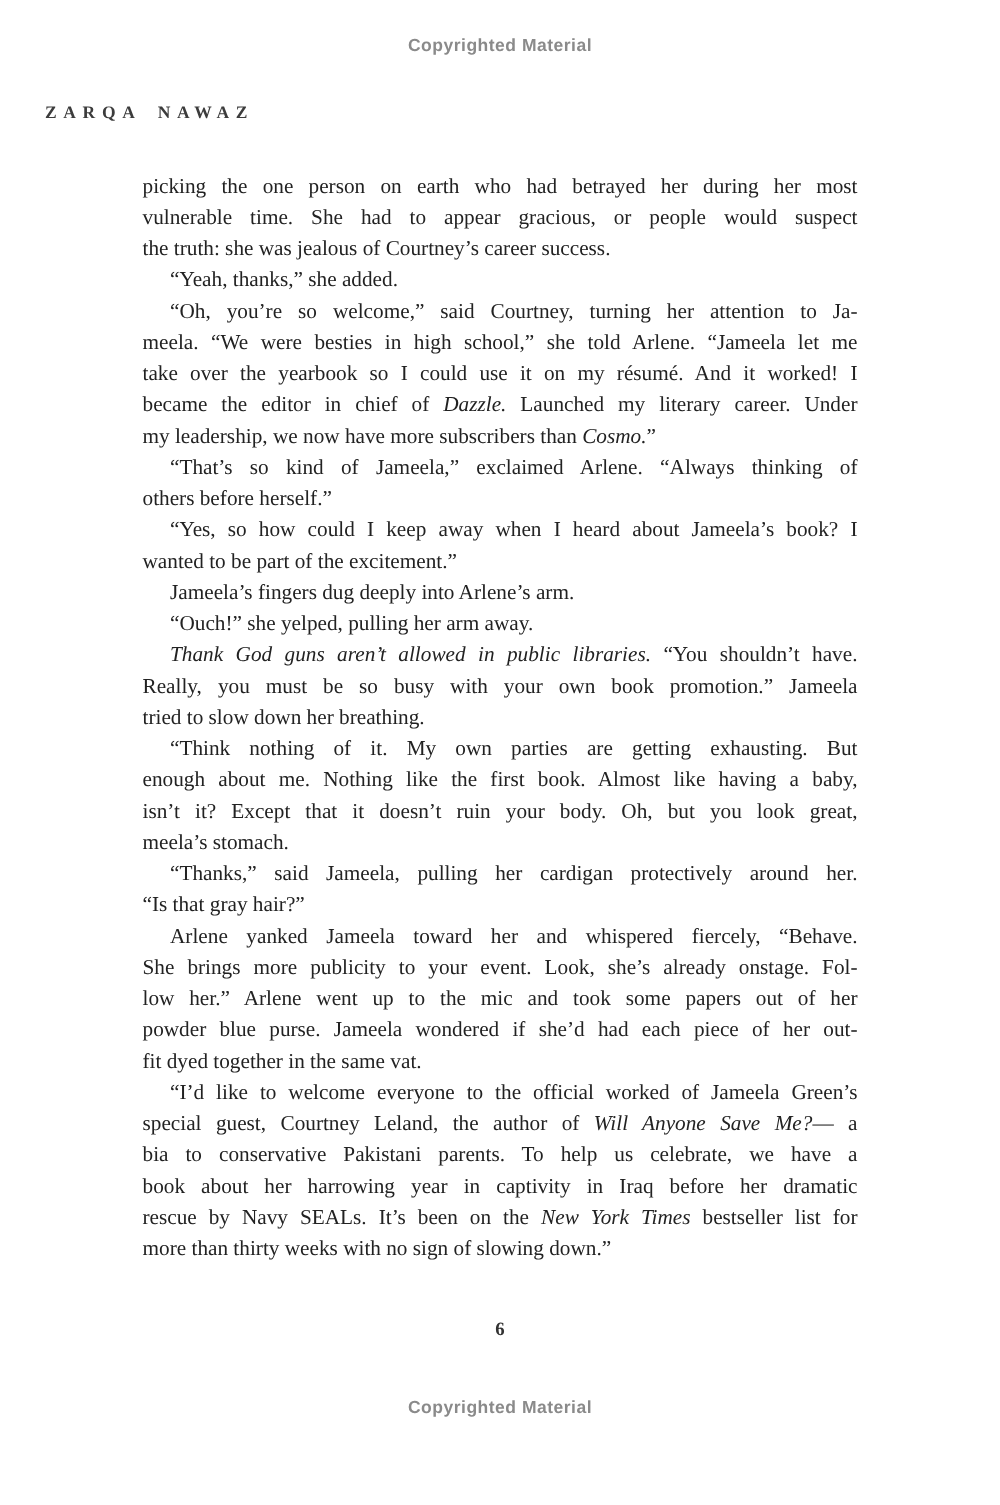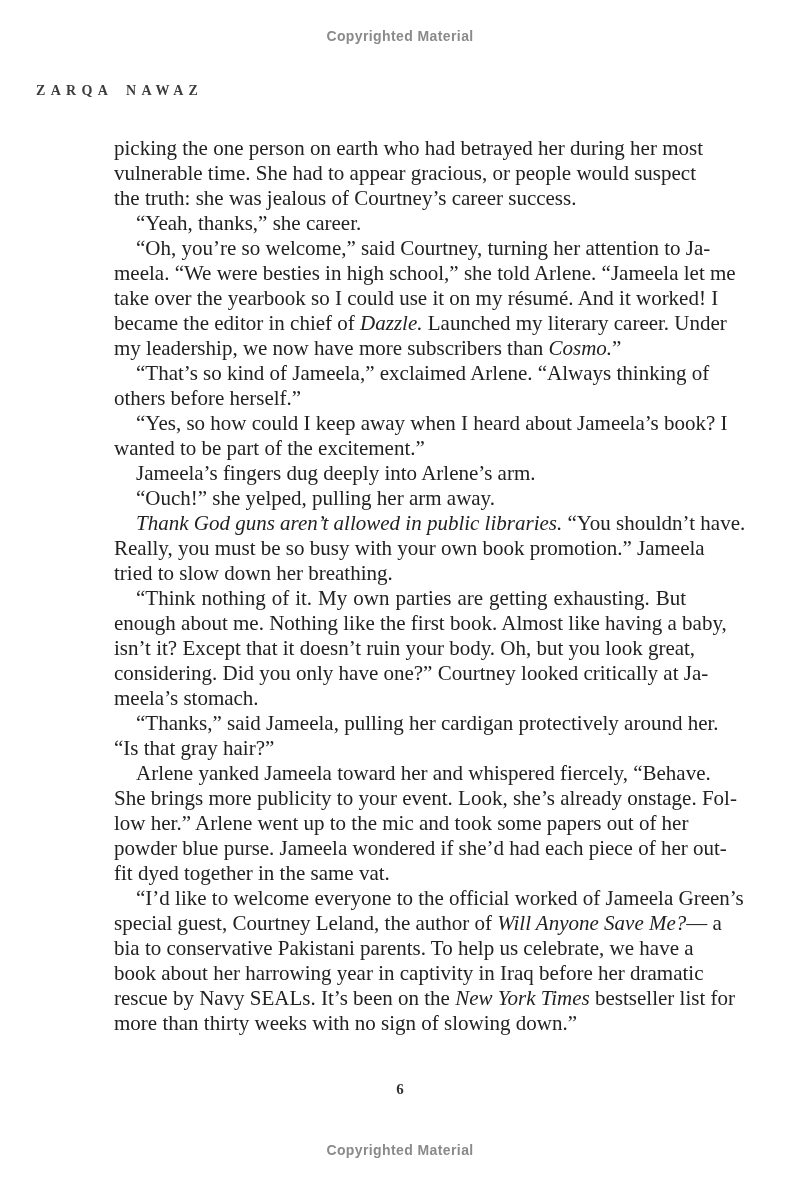--- a/index.html
+++ b/index.html
@@ -29,21 +29,21 @@
     font-family: "Liberation Serif", serif;
     font-weight: bold;
     font-size: 14px;
     color: #3c3c3c;
     letter-spacing: 0.38em;
     word-spacing: 0.35em;
   }
   .body-text {
     width: 572px;
     margin: 37px auto 12px auto;
-    font-size: 21px;
+    font-size: 17px;
     line-height: 25px;
     color: #222222;
   }
   .line {
     text-align: justify;
     text-align-last: justify;
     white-space: nowrap;
   }
   .line.end {
     text-align-last: left;
@@ -63,39 +63,38 @@
 </head>
 <body>
 
 <div class="page">
   <div class="copyright-notice top">Copyrighted Material</div>
   <div class="running-header">ZARQA NAWAZ</div>
   <div class="body-text" id="body-text">
       <div class="line"><span>picking the one person on earth who had betrayed her during her most</span></div>
       <div class="line"><span>vulnerable time. She had to appear gracious, or people would suspect</span></div>
       <div class="line end"><span>the truth: she was jealous of Courtney’s career success.</span></div>
-      <div class="line end indent"><span>“Yeah, thanks,” she career.</span></div>
+      <div class="line end indent"><span>“Yeah, thanks,” she added.</span></div>
       <div class="line indent"><span>“Oh, you’re so welcome,” said Courtney, turning her attention to Ja-</span></div>
       <div class="line"><span>meela. “We were besties in high school,” she told Arlene. “Jameela let me</span></div>
       <div class="line"><span>take over the yearbook so I could use it on my résumé. And it worked! I</span></div>
       <div class="line"><span>became the editor in chief of </span><em>Dazzle.</em><span> Launched my literary career. Under</span></div>
       <div class="line end"><span>my leadership, we now have more subscribers than </span><em>Cosmo.</em><span>”</span></div>
       <div class="line indent"><span>“That’s so kind of Jameela,” exclaimed Arlene. “Always thinking of</span></div>
       <div class="line end"><span>others before herself.”</span></div>
       <div class="line indent"><span>“Yes, so how could I keep away when I heard about Jameela’s book? I</span></div>
       <div class="line end"><span>wanted to be part of the excitement.”</span></div>
       <div class="line end indent"><span>Jameela’s fingers dug deeply into Arlene’s arm.</span></div>
       <div class="line end indent"><span>“Ouch!” she yelped, pulling her arm away.</span></div>
       <div class="line indent"><em>Thank God guns aren’t allowed in public libraries.</em><span> “You shouldn’t have.</span></div>
       <div class="line"><span>Really, you must be so busy with your own book promotion.” Jameela</span></div>
       <div class="line end"><span>tried to slow down her breathing.</span></div>
       <div class="line indent"><span>“Think nothing of it. My own parties are getting exhausting. But</span></div>
       <div class="line"><span>enough about me. Nothing like the first book. Almost like having a baby,</span></div>
       <div class="line"><span>isn’t it? Except that it doesn’t ruin your body. Oh, but you look great,</span></div>
-      <div class="line"><span>considering. Did you only have one?” Courtney looked critically at Ja-</span></div>
       <div class="line end"><span>meela’s stomach.</span></div>
       <div class="line indent"><span>“Thanks,” said Jameela, pulling her cardigan protectively around her.</span></div>
       <div class="line end"><span>“Is that gray hair?”</span></div>
       <div class="line indent"><span>Arlene yanked Jameela toward her and whispered fiercely, “Behave.</span></div>
       <div class="line"><span>She brings more publicity to your event. Look, she’s already onstage. Fol-</span></div>
       <div class="line"><span>low her.” Arlene went up to the mic and took some papers out of her</span></div>
       <div class="line"><span>powder blue purse. Jameela wondered if she’d had each piece of her out-</span></div>
       <div class="line end"><span>fit dyed together in the same vat.</span></div>
       <div class="line indent"><span>“I’d like to welcome everyone to the official worked of Jameela Green’s</span></div>
       <div class="line"><span>special guest, Courtney Leland, the author of </span><em>Will Anyone Save Me?</em><span>— a</span></div>

